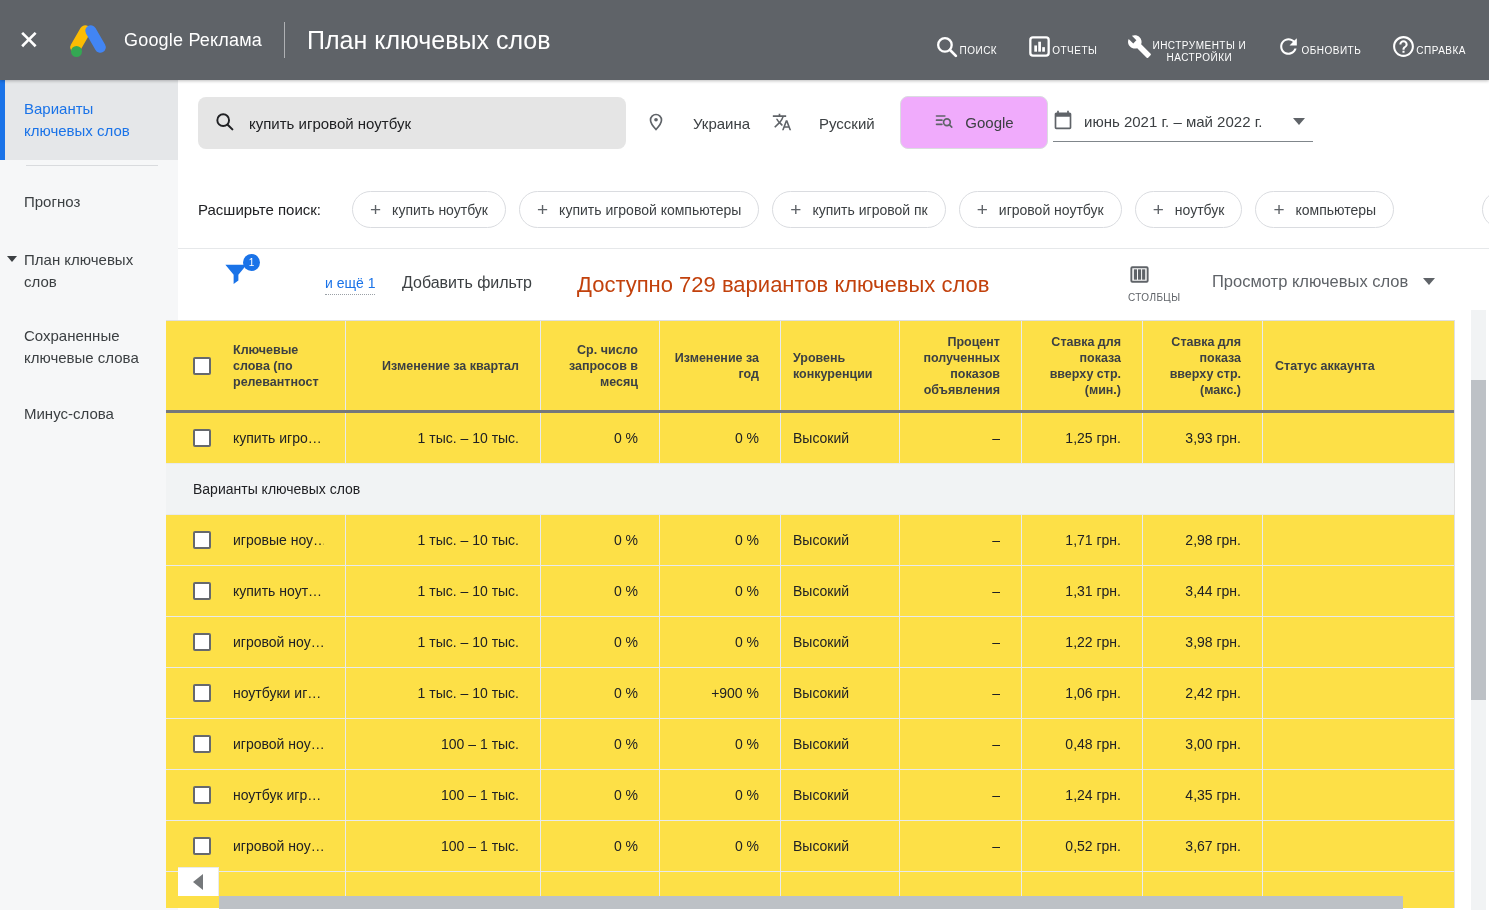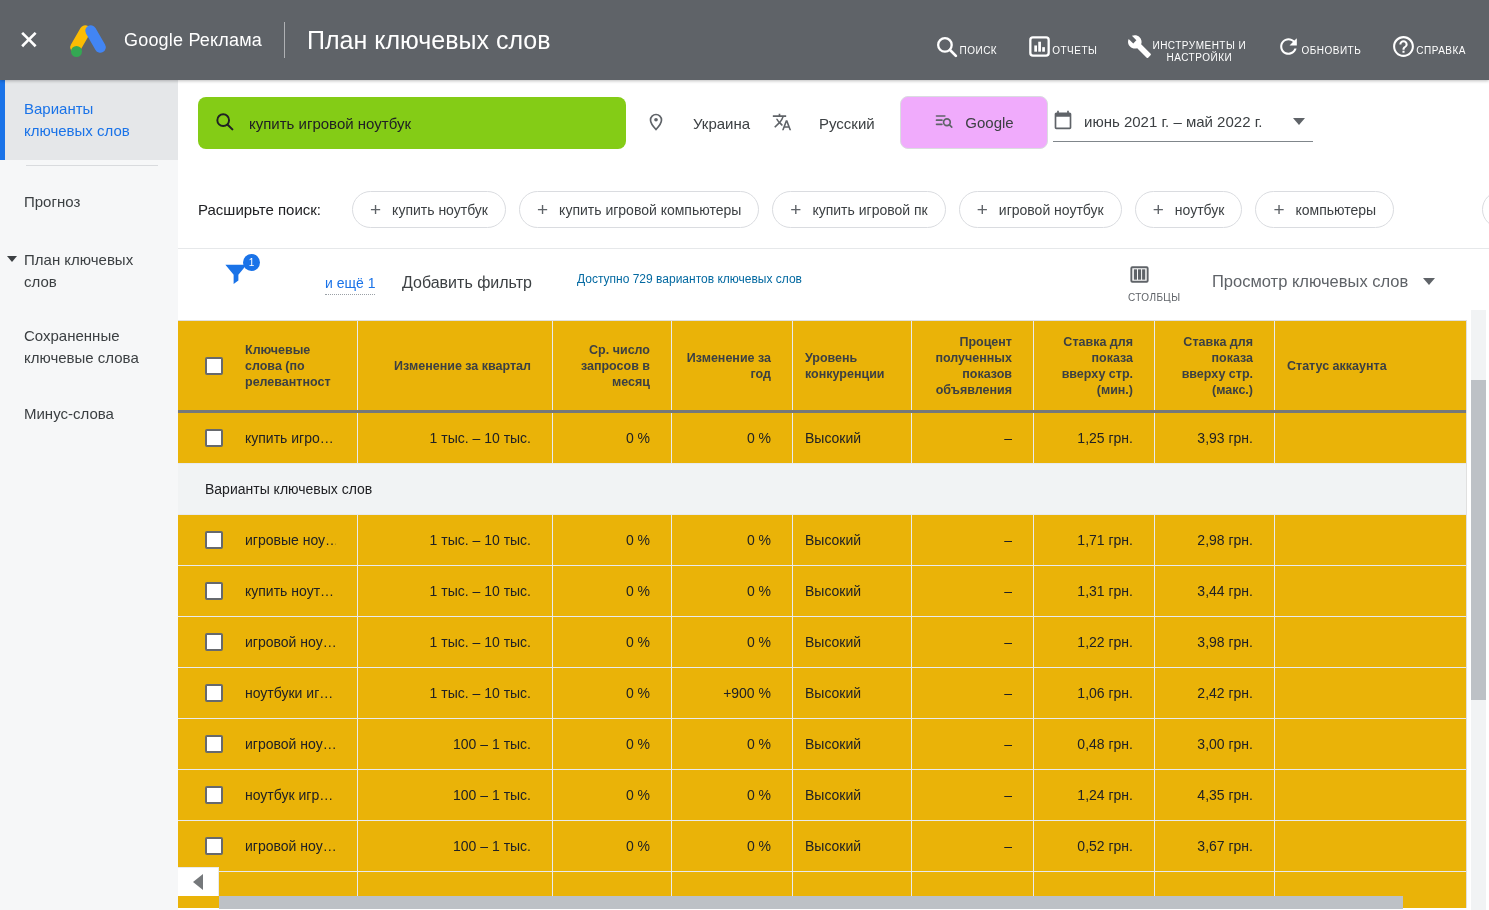--- a/index.html
+++ b/index.html
@@ -26,21 +26,21 @@
   
   .sidebar { position:absolute; top:80px; left:0; width:178px; height:830px; background:#f6f7f8;
              color:#3c4043; font-size:15px; }
   .side-item { position:relative; padding:15px 14px 15px 24px; line-height:22px; cursor:pointer; }
   .side-item.active { background:#e5e7e9; color:#1a73e8; border-left:5px solid #1a73e8; padding-left:19px; padding-top:18px; padding-bottom:18px; }
   .side-divider { height:1px; background:#d9dbde; margin:5px 20px 10px 26px; }
   .tri-down-s { width:0; height:0; border-left:5px solid transparent; border-right:5px solid transparent; border-top:6px solid #3c4043; }
   .side-item .expander { position:absolute; left:7px; top:22px; }
 
   
-  .search-box { position:absolute; left:198px; top:97px; width:428px; height:52px; background:#84cc16;
+  .search-box { position:absolute; left:198px; top:97px; width:428px; height:52px; background:#e5e5e5;
                 border-radius:8px; display:flex; align-items:center; padding:12px 16px; gap:14px; }
   .search-box input { flex:1; border:none; background:transparent; outline:none; font-size:15px; color:#202124;
                       font-family:"Liberation Sans", sans-serif; }
   .ctl { position:absolute; top:110px; height:26px; display:flex; align-items:center; gap:27px;
          font-size:15px; color:#3c4043; cursor:pointer; white-space:nowrap; }
   .ctl-location { left:646px; } .ctl-language { left:772px; }
   .network-btn { position:absolute; left:900px; top:96px; width:148px; height:53px; border:1px solid #dadce0;
                  border-radius:8px; display:flex; align-items:center; justify-content:center; gap:11px;
                  font-size:15px; color:#3c4043; cursor:pointer; background:#f0abfc; }
   .date-ctl { position:absolute; left:1053px; top:102px; height:40px; display:flex; align-items:center; gap:11px;
@@ -58,30 +58,30 @@
   .chip.partial { width:80px; }
   .rule { position:absolute; height:1px; background:#e6e8ea; }
 
   
   .funnel-btn { position:absolute; left:221px; top:259px; width:36px; height:36px; cursor:pointer; }
   .funnel-badge { position:absolute; right:-3px; top:-5px; width:17px; height:17px; border-radius:50%;
                   background:#1a73e8; color:#fff; font-size:10px; display:flex; align-items:center; justify-content:center; }
   .more-link { position:absolute; left:325px; top:275px; font-size:14px; color:#1a73e8;
                border-bottom:1px dotted #9aa0a6; padding-bottom:3px; cursor:pointer; }
   .add-filter { position:absolute; left:402px; top:274px; font-size:16px; color:#3c4043; cursor:pointer; }
-  .results-summary { position:absolute; left:577px; top:272px; font-size:12px; color:#0369a1;text-align:right; }
+  .results-summary { position:absolute; left:577px; top:272px; font-size:22px; color:#c2410c;text-align:right; }
   .columns-btn { position:absolute; left:1128px; top:263px; width:56px; display:flex; flex-direction:column;
                  align-items:flex-start; color:#5f6368; font-size:10px; letter-spacing:.4px; cursor:pointer; }
   .columns-btn .lbl { margin-top:4px; }
   .view-selector { position:absolute; left:1212px; top:272px; display:flex; align-items:center; gap:15px;
                    font-size:16.5px; color:#5f6368; cursor:pointer; }
 
   
-  .table { position:absolute; left:178px; top:320px; width:1289px; border-top:1px solid #e0e0e0;
-           border-right:1px solid #e0e0e0; background:#eab308; }
+  .table { position:absolute; left:166px; top:320px; width:1289px; border-top:1px solid #e0e0e0;
+           border-right:1px solid #e0e0e0; background:#fde047; }
   .trow { display:grid; grid-template-columns:180px 195px 119px 121px 119px 122px 121px 120px 192px; }
   .cell { display:flex; align-items:center; border-right:1px solid #e8eaed; padding:0 21px 0 12px; min-width:0; }
   .cell:last-child { border-right:none; }
   .cell.r { justify-content:flex-end; text-align:right; }
   .kw-cell { padding-left:27px; gap:22px; }
   .thead { height:92px; border-bottom:3px solid #75787b; }
   .thead .cell { font-size:12.5px; font-weight:bold; color:#3c4043; line-height:16px; }
   .drow { height:51px; border-bottom:1px solid #e8eaed; font-size:14px; color:#202124; }
   .drow.partial { height:36px; border-bottom:none; }
   .section-row { height:51px; background:#f1f3f4; border-bottom:1px solid #e8eaed; display:flex;

